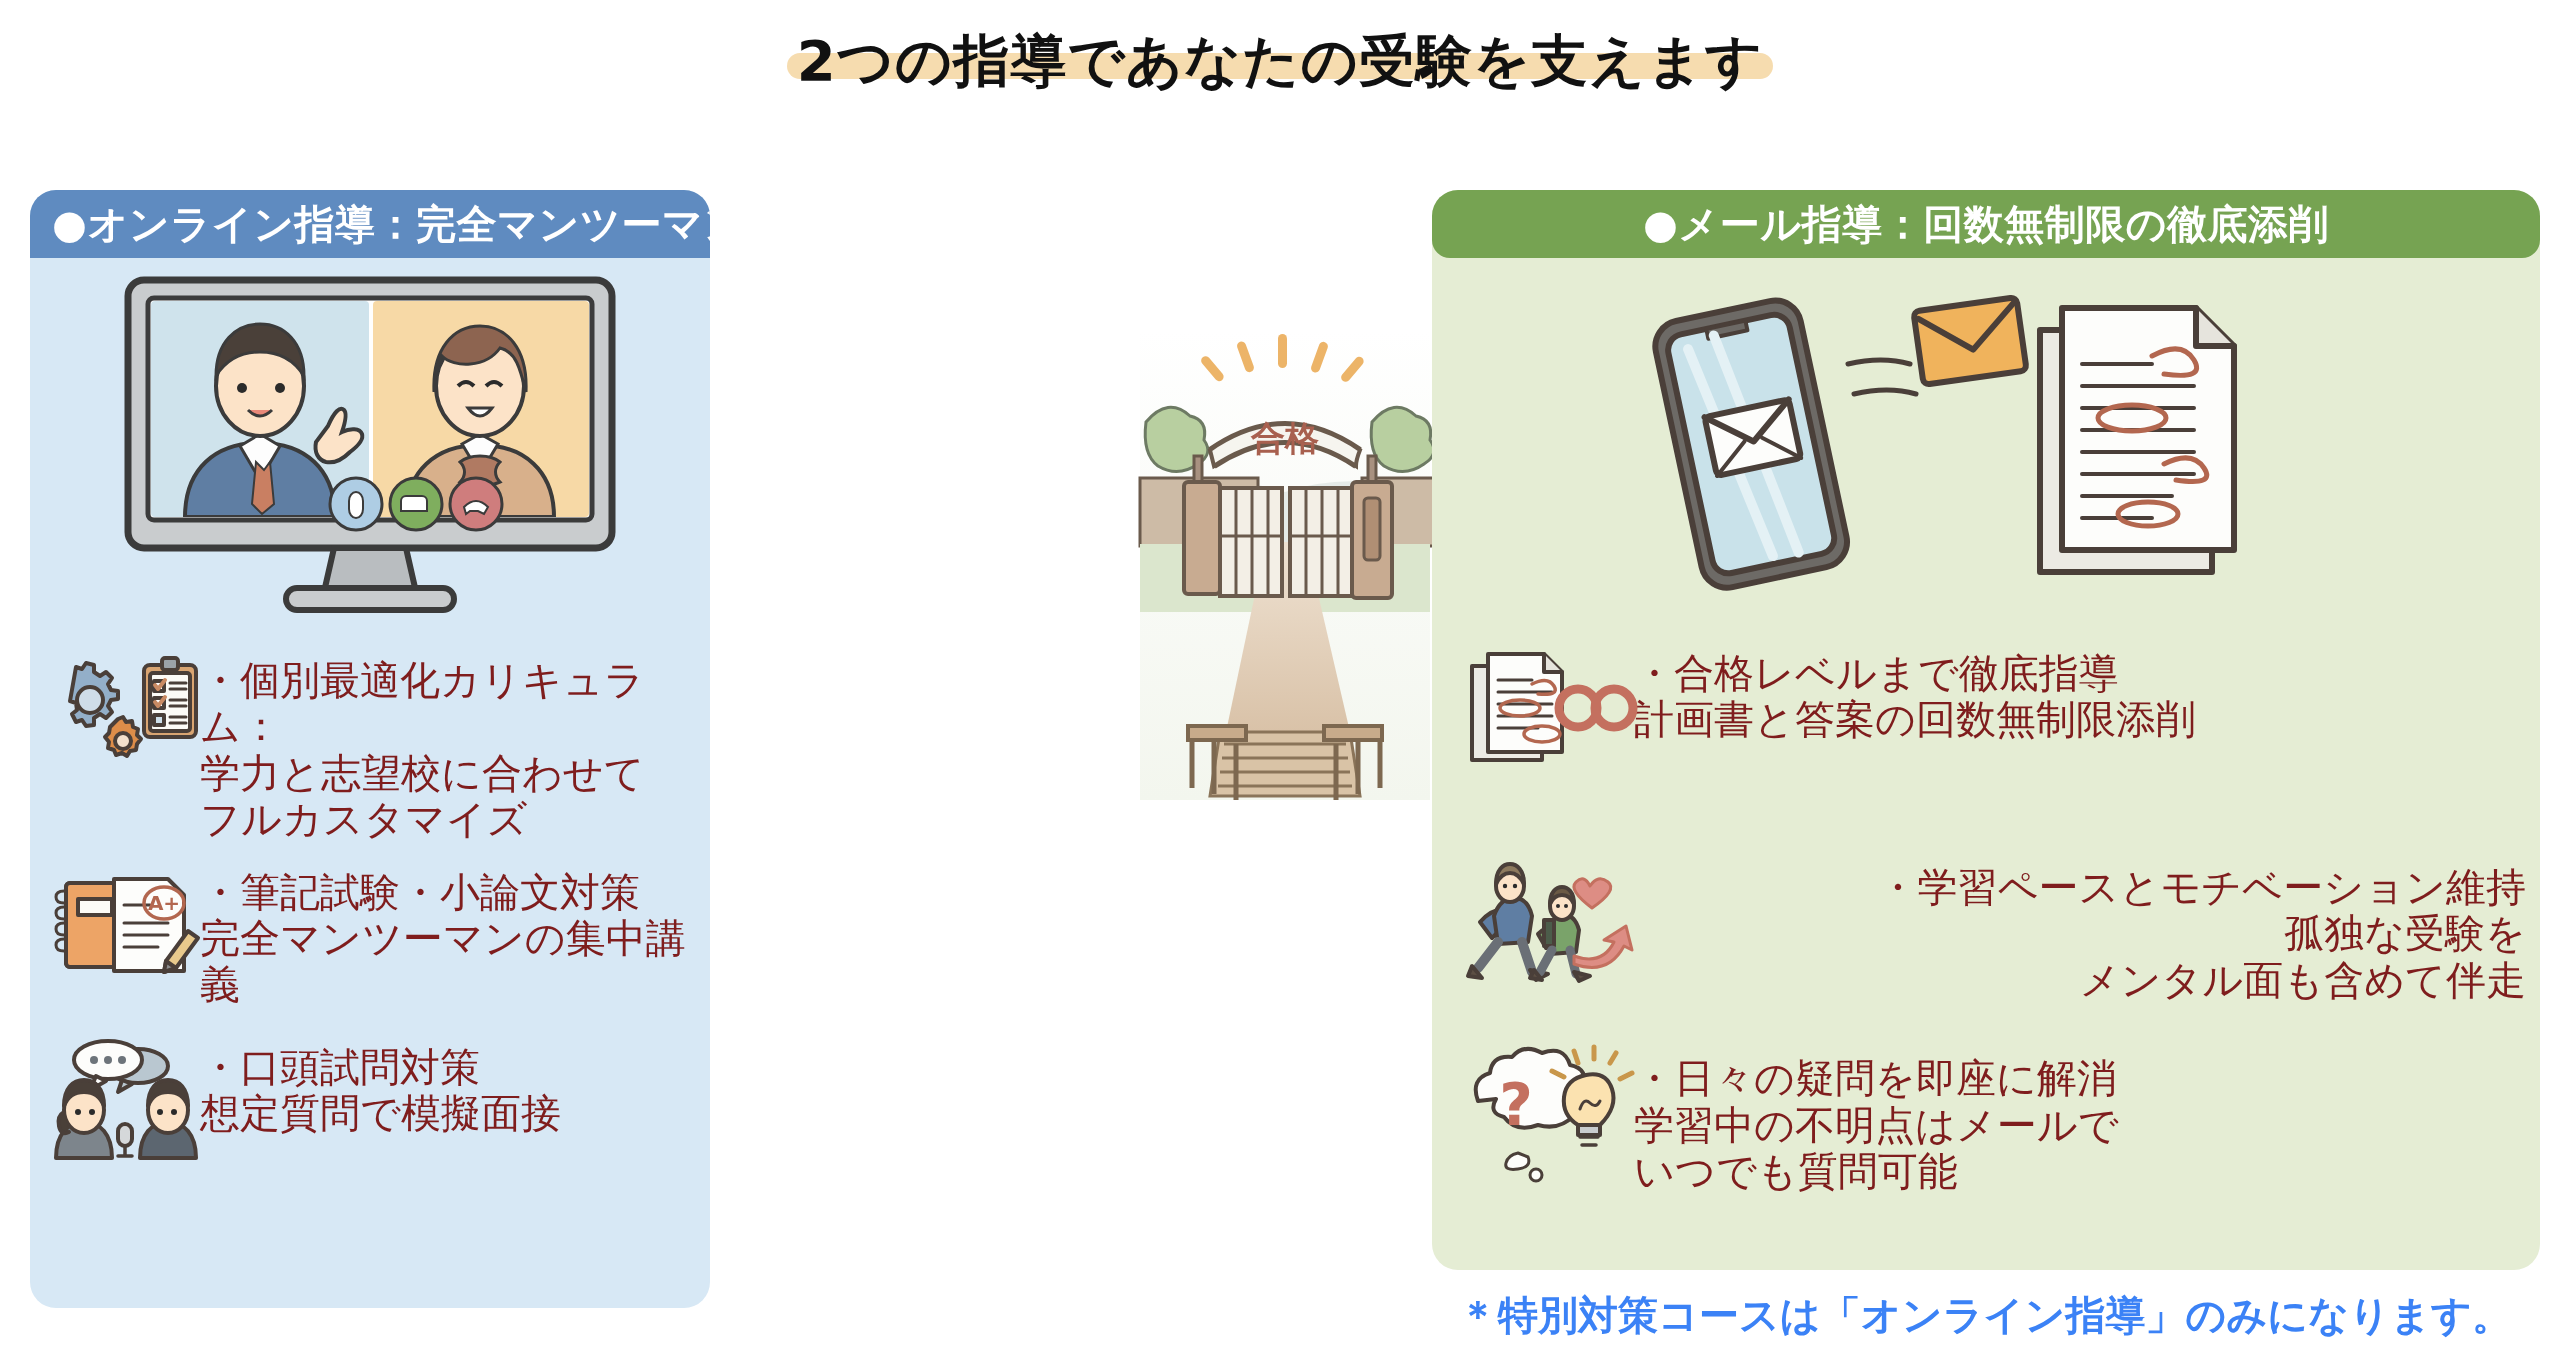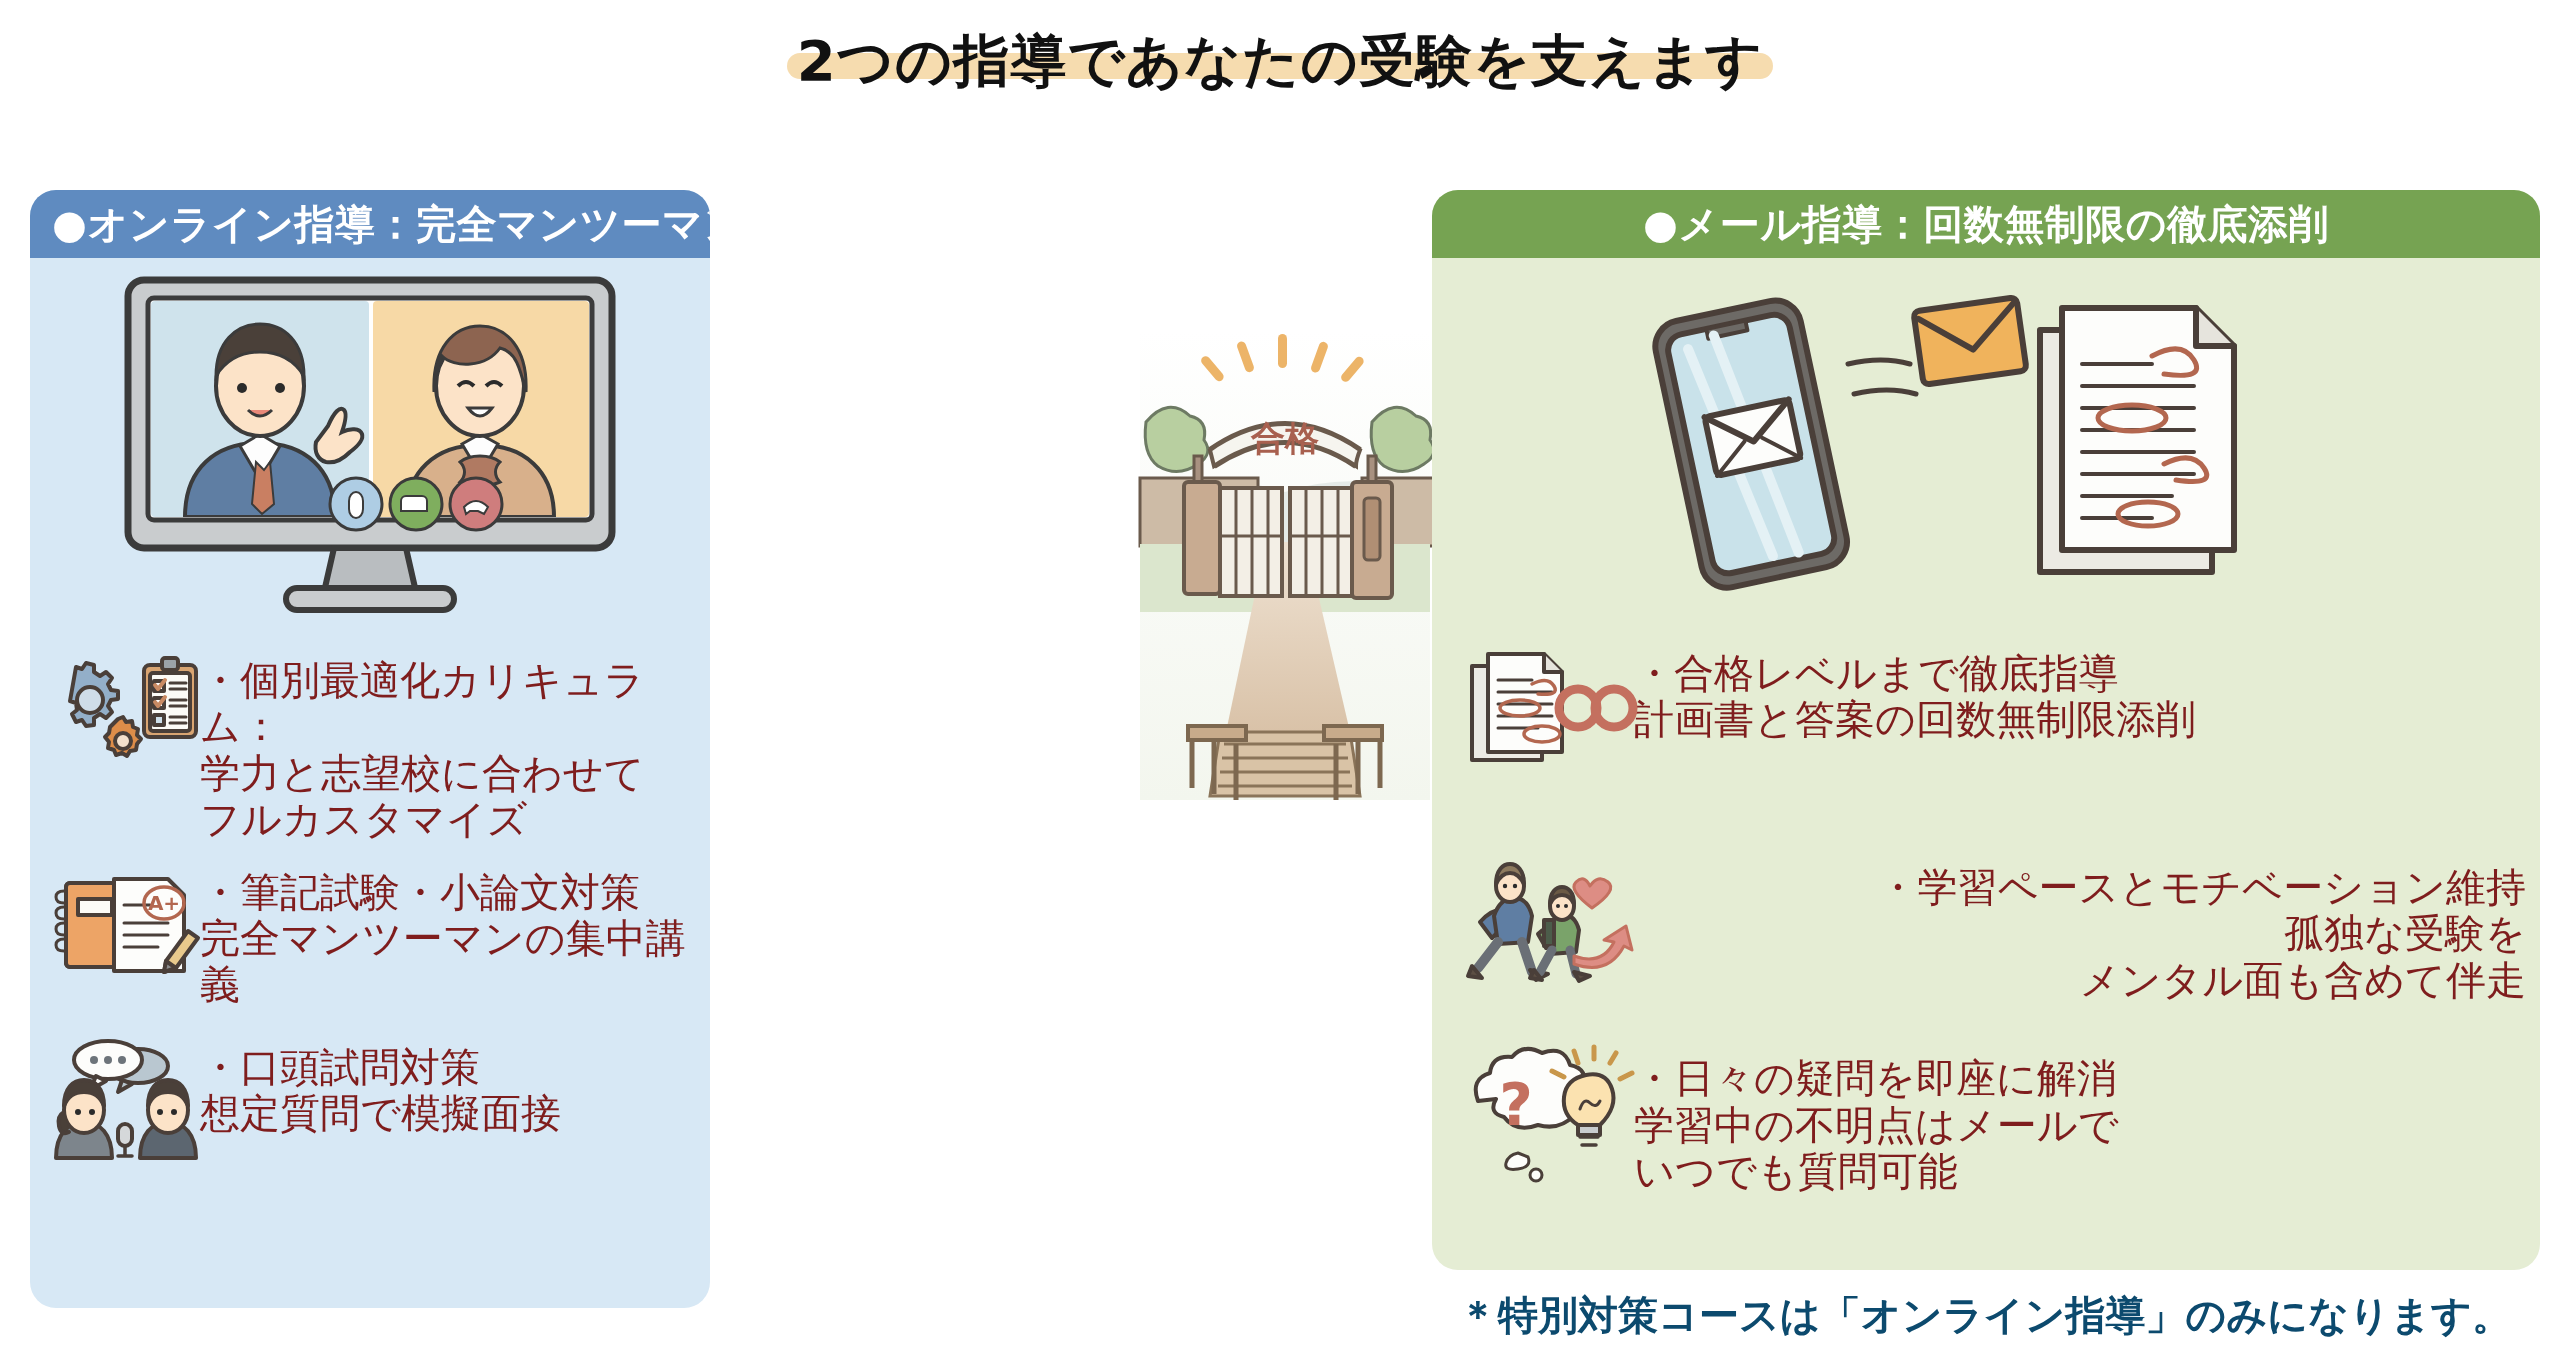--- a/index.html
+++ b/index.html
@@ -32,21 +32,21 @@
     position:absolute;border-radius:26px;overflow:hidden;
   }
   .panel-head{
     height:68px;display:flex;align-items:center;
     font-size:40px;font-weight:700;color:#ffffff;
     letter-spacing:0.5px;white-space:nowrap;
   }
   .panel-left{left:30px;top:190px;width:680px;height:1118px;background:#d7e8f5;}
   .panel-left .panel-head{background:#5f8bc0;padding-left:22px;}
   .panel-right{left:1432px;top:190px;width:1108px;height:1080px;background:#e5edd4;}
-  .panel-right .panel-head{background:#76a352;padding-left:0;justify-content:center;}
+  .panel-right .panel-head{background:#76a352;padding-left:0;justify-content:center;border-radius:18px;}
 
   .panel-body{position:relative;width:100%;}
 
   
   .bullets{position:absolute;}
   .bullets-left{left:18px;top:395px;width:648px;}
   .bullets-right{left:34px;top:388px;width:1060px;}
 
   .brow{display:flex;align-items:flex-start;}
   .bicon{
@@ -57,21 +57,21 @@
     line-height:1.16;white-space:pre-line;
   }
   .bullets-left .btext{font-size:40px;padding-top:4px;}
   .bullets-right .btext{font-size:40px;padding-top:4px;}
   .bullets-left .bicon{width:152px;height:118px;}
   .bullets-right .bicon{width:168px;height:130px;}
 
   
   .footnote{
     position:absolute;left:1430px;top:1288px;width:1110px;
-    text-align:center;font-size:40px;font-weight:700;color:#0c4a6e;
+    text-align:center;font-size:40px;font-weight:700;color:#3b82f6;
     white-space:nowrap;
   }
 
   
   .center-ill{position:absolute;left:1140px;top:330px;width:290px;height:470px;}
 
   svg{display:block;overflow:visible;}
   .sketch{stroke:#4a3f39;fill:none;stroke-linecap:round;stroke-linejoin:round;}
 </style>
 </head>

